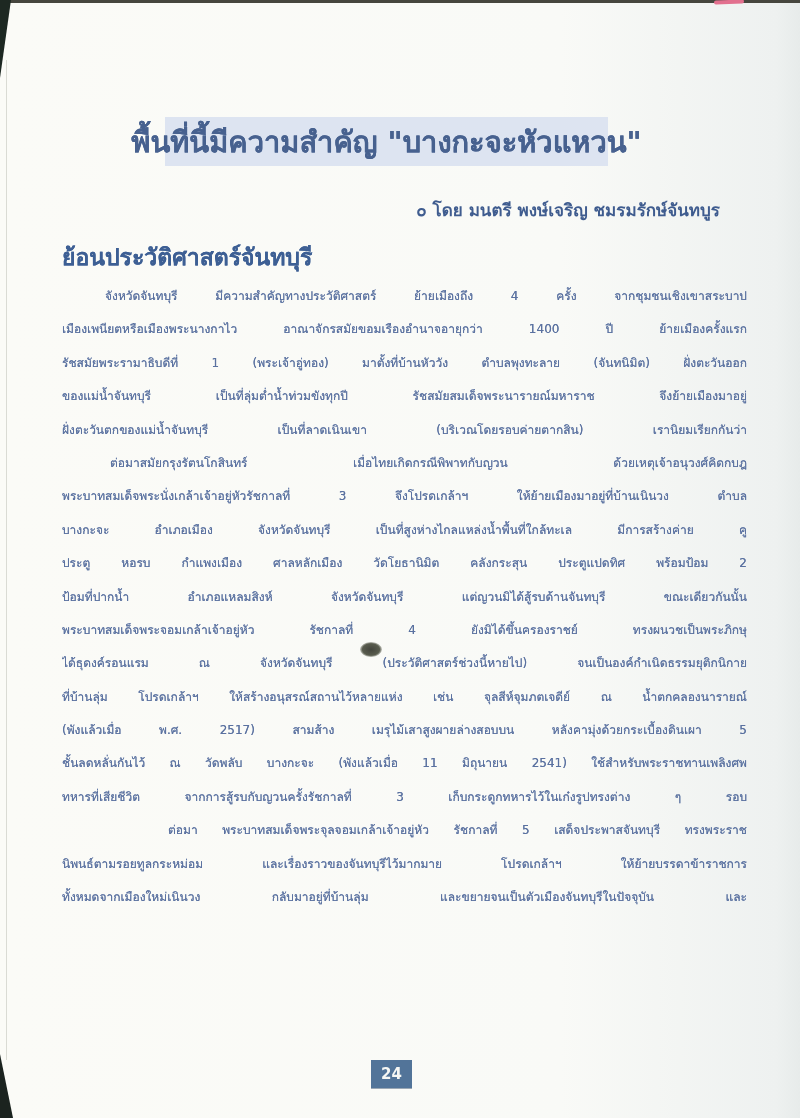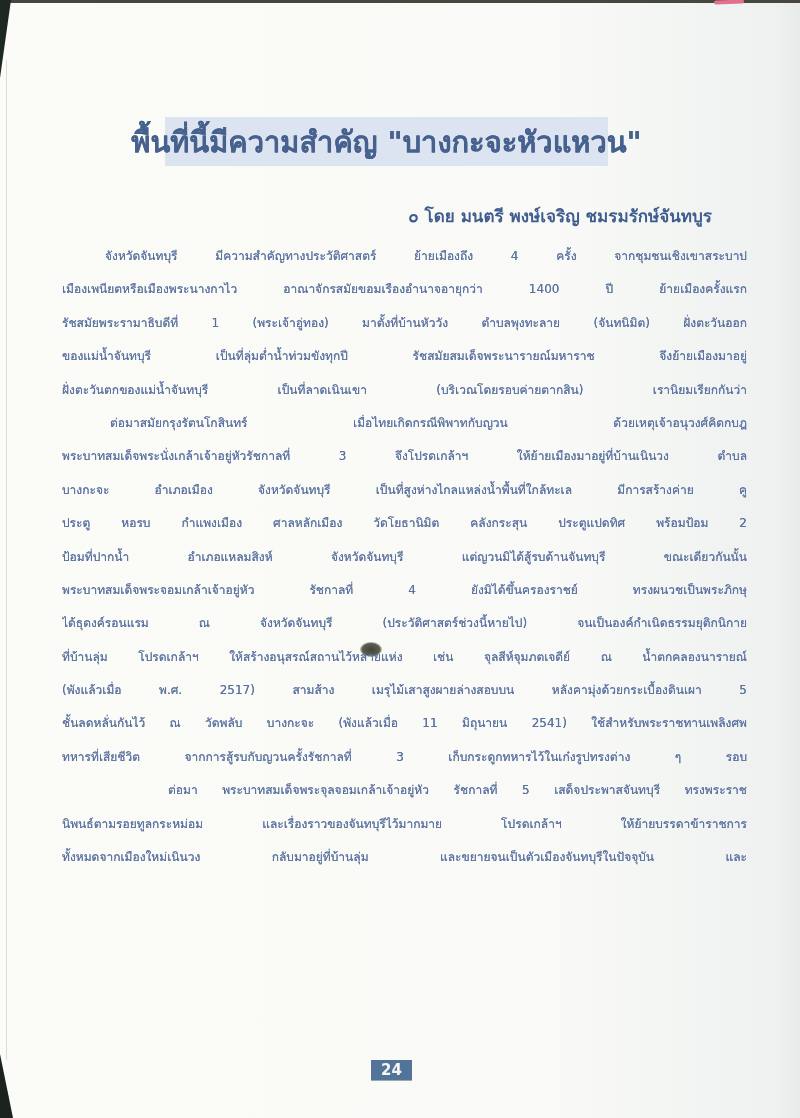--- a/index.html
+++ b/index.html
@@ -22,41 +22,40 @@
 
   .title-banner{
     position:absolute;left:165px;top:117px;width:443px;height:49px;
     background:#dde4f1;display:flex;align-items:center;justify-content:center;
   }
   .title-banner .title-text{
     color:#47618f;font-size:29px;font-weight:bold;white-space:nowrap;
     text-shadow:0 0 .4px #47618f;
   }
   .byline{
-    position:absolute;right:88px;top:196px;color:#3f5c8f;font-size:17px;font-weight:bold;
+    position:absolute;right:80px;top:196px;color:#3f5c8f;font-size:17px;font-weight:bold;
     white-space:nowrap;
-    margin-top:6px;
   }
   .article{position:absolute;left:62px;top:240px;width:685px;}
   .article-heading{
     color:#3d5f94;font-size:23px;font-weight:bold;height:40px;line-height:34px;
     text-shadow:0 0 .4px #3d5f94;
   }
   .line{
     color:#5a71a0;font-size:12px;height:33.4px;line-height:33.4px;
     text-align:justify;text-align-last:justify;overflow:hidden;
     text-shadow:0 0 .3px #7186ad;
   }
   .line.short{text-align:left;text-align-last:left;}
   .line.ind-a{text-indent:43px;}
   .line.ind-b{text-indent:48px;}
   .line.ind-c{text-indent:106px;}
 
   .page-number-box{
-    position:absolute;left:371px;top:1060px;width:41px;height:20px;background:#527499;
+    position:absolute;left:371px;top:1060px;width:41px;height:28px;background:#527499;
     display:flex;align-items:center;justify-content:center;box-shadow:0 1px 0 #9aa7b4;
   }
   .page-number-box .num{color:#f6f7f4;font-size:15px;font-weight:bold;}
 </style>
 </head>
 <body>
 
 <div class="scan-edge-top"></div>
 <div class="scan-corner-tl"></div>
 <div class="scan-corner-bl"></div>
@@ -64,20 +63,21 @@
 <div class="pink-mark"></div>
 <div class="ink-smudge"></div>
 
 <div class="title-banner">
   <span class="title-text">พื้นที่นี้มีความสำคัญ  "บางกะจะหัวแหวน"</span>
 </div>
 
 <div class="byline">๐ โดย มนตรี พงษ์เจริญ  ชมรมรักษ์จันทบูร</div>
 
 <div class="article">
+  <div class="article-heading">ย้อนประวัติศาสตร์จันทบุรี</div>
 
   <div class="line ind-a">จังหวัดจันทบุรี  มีความสำคัญทางประวัติศาสตร์  ย้ายเมืองถึง 4 ครั้ง  จากชุมชนเชิงเขาสระบาป</div>
   <div class="line">เมืองเพนียตหรือเมืองพระนางกาไว  อาณาจักรสมัยขอมเรืองอำนาจอายุกว่า 1400 ปี  ย้ายเมืองครั้งแรก</div>
   <div class="line">รัชสมัยพระรามาธิบดีที่ 1 (พระเจ้าอู่ทอง)  มาตั้งที่บ้านหัววัง  ตำบลพุงทะลาย (จันทนิมิต)  ฝั่งตะวันออก</div>
   <div class="line">ของแม่น้ำจันทบุรี  เป็นที่ลุ่มต่ำน้ำท่วมขังทุกปี  รัชสมัยสมเด็จพระนารายณ์มหาราช  จึงย้ายเมืองมาอยู่</div>
   <div class="line">ฝั่งตะวันตกของแม่น้ำจันทบุรี  เป็นที่ลาดเนินเขา (บริเวณโดยรอบค่ายตากสิน)  เรานิยมเรียกกันว่า</div>
 
   <div class="line ind-b">ต่อมาสมัยกรุงรัตนโกสินทร์  เมื่อไทยเกิดกรณีพิพาทกับญวน  ด้วยเหตุเจ้าอนุวงศ์คิดกบฎ</div>
   <div class="line">พระบาทสมเด็จพระนั่งเกล้าเจ้าอยู่หัวรัชกาลที่ 3  จึงโปรดเกล้าฯ ให้ย้ายเมืองมาอยู่ที่บ้านเนินวง  ตำบล</div>
   <div class="line">บางกะจะ  อำเภอเมือง  จังหวัดจันทบุรี  เป็นที่สูงห่างไกลแหล่งน้ำพื้นที่ใกล้ทะเล  มีการสร้างค่าย  คู</div>

